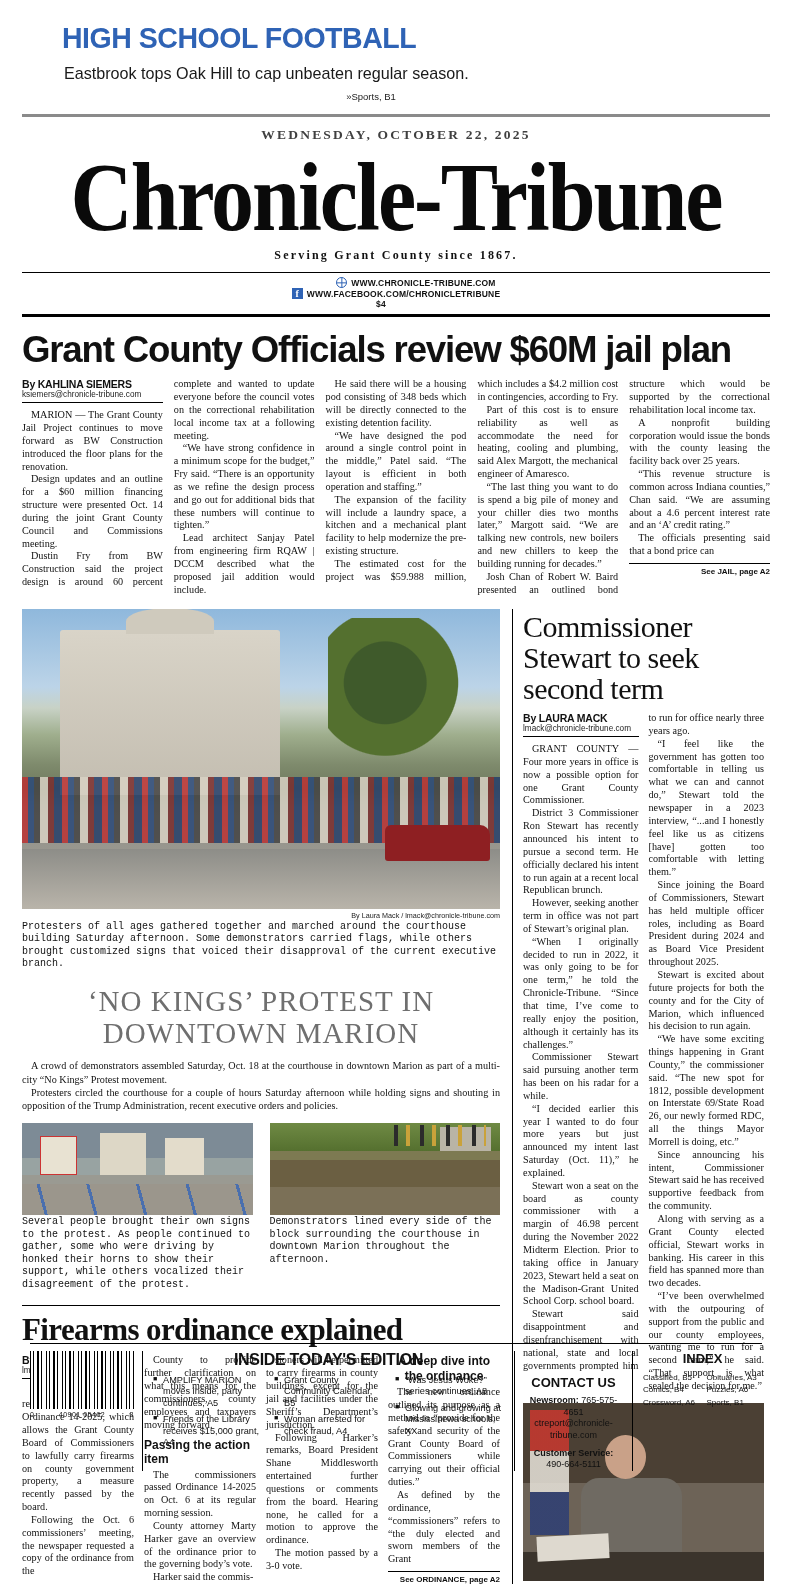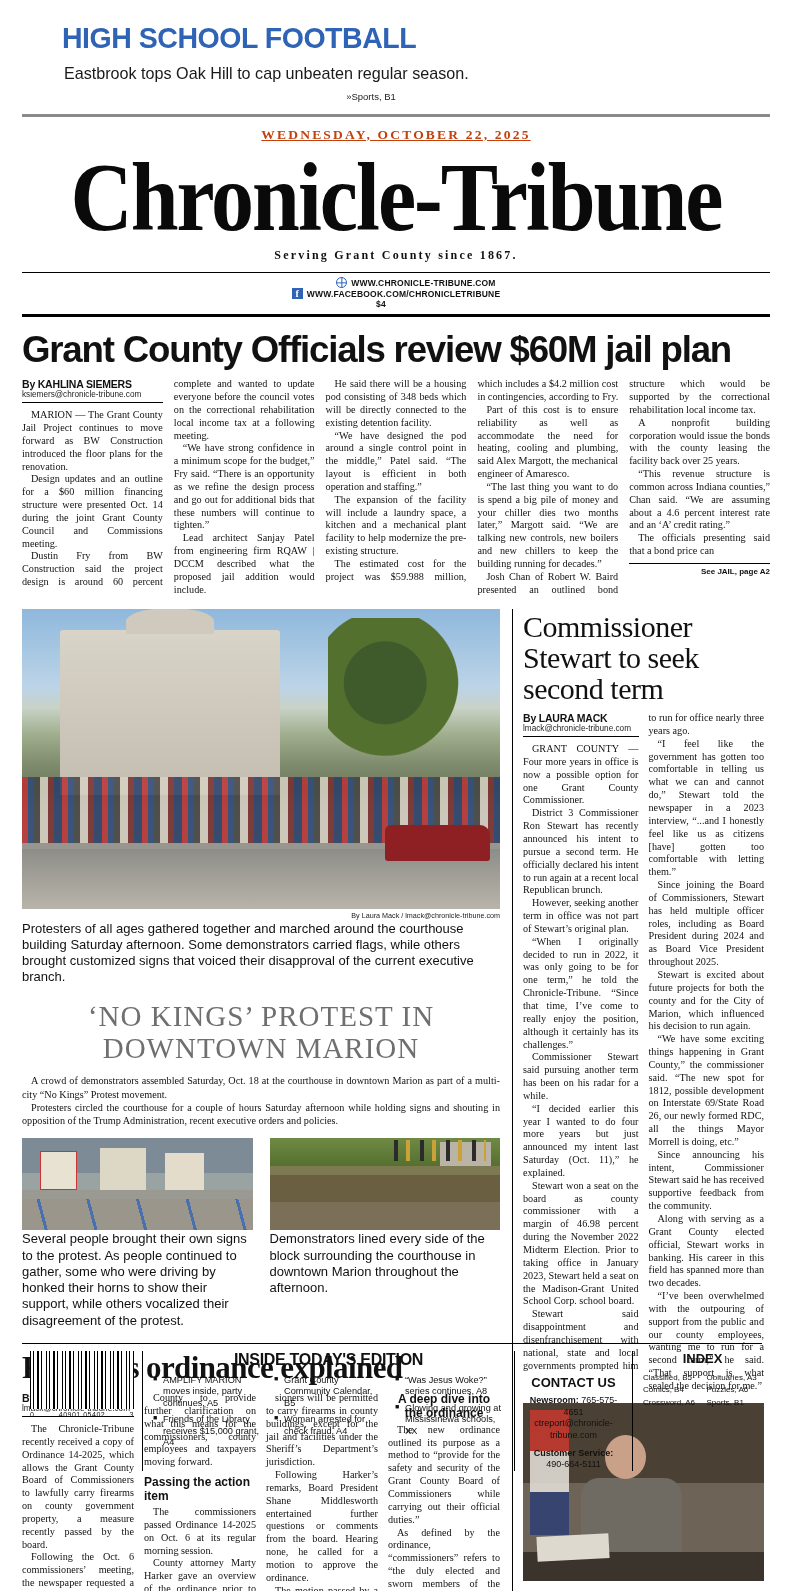--- a/index.html
+++ b/index.html
@@ -34,22 +34,22 @@
   }
   .chev { letter-spacing:-2px; margin-right:2px; }
 
   .rule-thick { border-top: 3px solid #8a8a8a; margin: 8px 0 0 0; }
   .rule-hair  { border-top: 0.5px solid #999; }
 
   
   .masthead { text-align:center; padding-top: 10px; }
   .mast-date {
     font-family: "Liberation Serif", serif;
-    font-size: 13.5px; letter-spacing: 2.2px; color:#c2410c;
-    font-weight:700; padding-bottom: 4px; text-decoration: underline;
+    font-size: 13.5px; letter-spacing: 2.2px; color:#404040;
+    font-weight:700; padding-bottom: 4px;
   }
   .mast-title {
     font-family: "Liberation Serif", serif;
     font-weight: 700; font-size: 86px; line-height: 0.95;
     letter-spacing: -2px; color:#0a0a0a;
     transform: scaleY(1.12); transform-origin: center top;
     margin: 6px 0 14px 0;
   }
   .mast-tag {
     font-family: "Liberation Serif", serif;
@@ -89,21 +89,21 @@
              border-top:1px solid #000; margin-top:5px; padding-top:3px;}
 
   
   .main-grid { display:flex; gap:12px; margin-top: 12px; }
   .col-left { width: 478px; }
   .col-right { width: 252px; border-left:1px solid #000; padding-left: 10px; }
 
   
   .photo { width:100%; display:block; position:relative; overflow:hidden; background:#9aa7b4; }
   .credit { font-family:"Liberation Sans",sans-serif; font-size:7.2px; text-align:right; color:#222; padding-top:2px; }
-  .cap { font-family:Liberation Sans, sans-serif; font-size:13px; line-height:1.25; color:#111; padding-top:1px; }
+  .cap { font-family:Liberation Mono, monospace; font-size:10px; line-height:1.25; color:#111; padding-top:1px; }
 
   .protest-title{
     font-family:"Liberation Serif", serif; font-size: 29px; letter-spacing:1px;
     text-align:center; color:#6f6f6f; line-height:1.12; margin: 14px 0 10px 0;
   }
   .protest-body p{ font-family:"Liberation Serif",serif; font-size:10.2px; line-height:1.3; text-align:justify; margin:0; text-indent:9px;}
 
   .twoshot{ display:flex; gap:17px; margin-top:11px;}
   .twoshot > div{ width:50%; }
 

